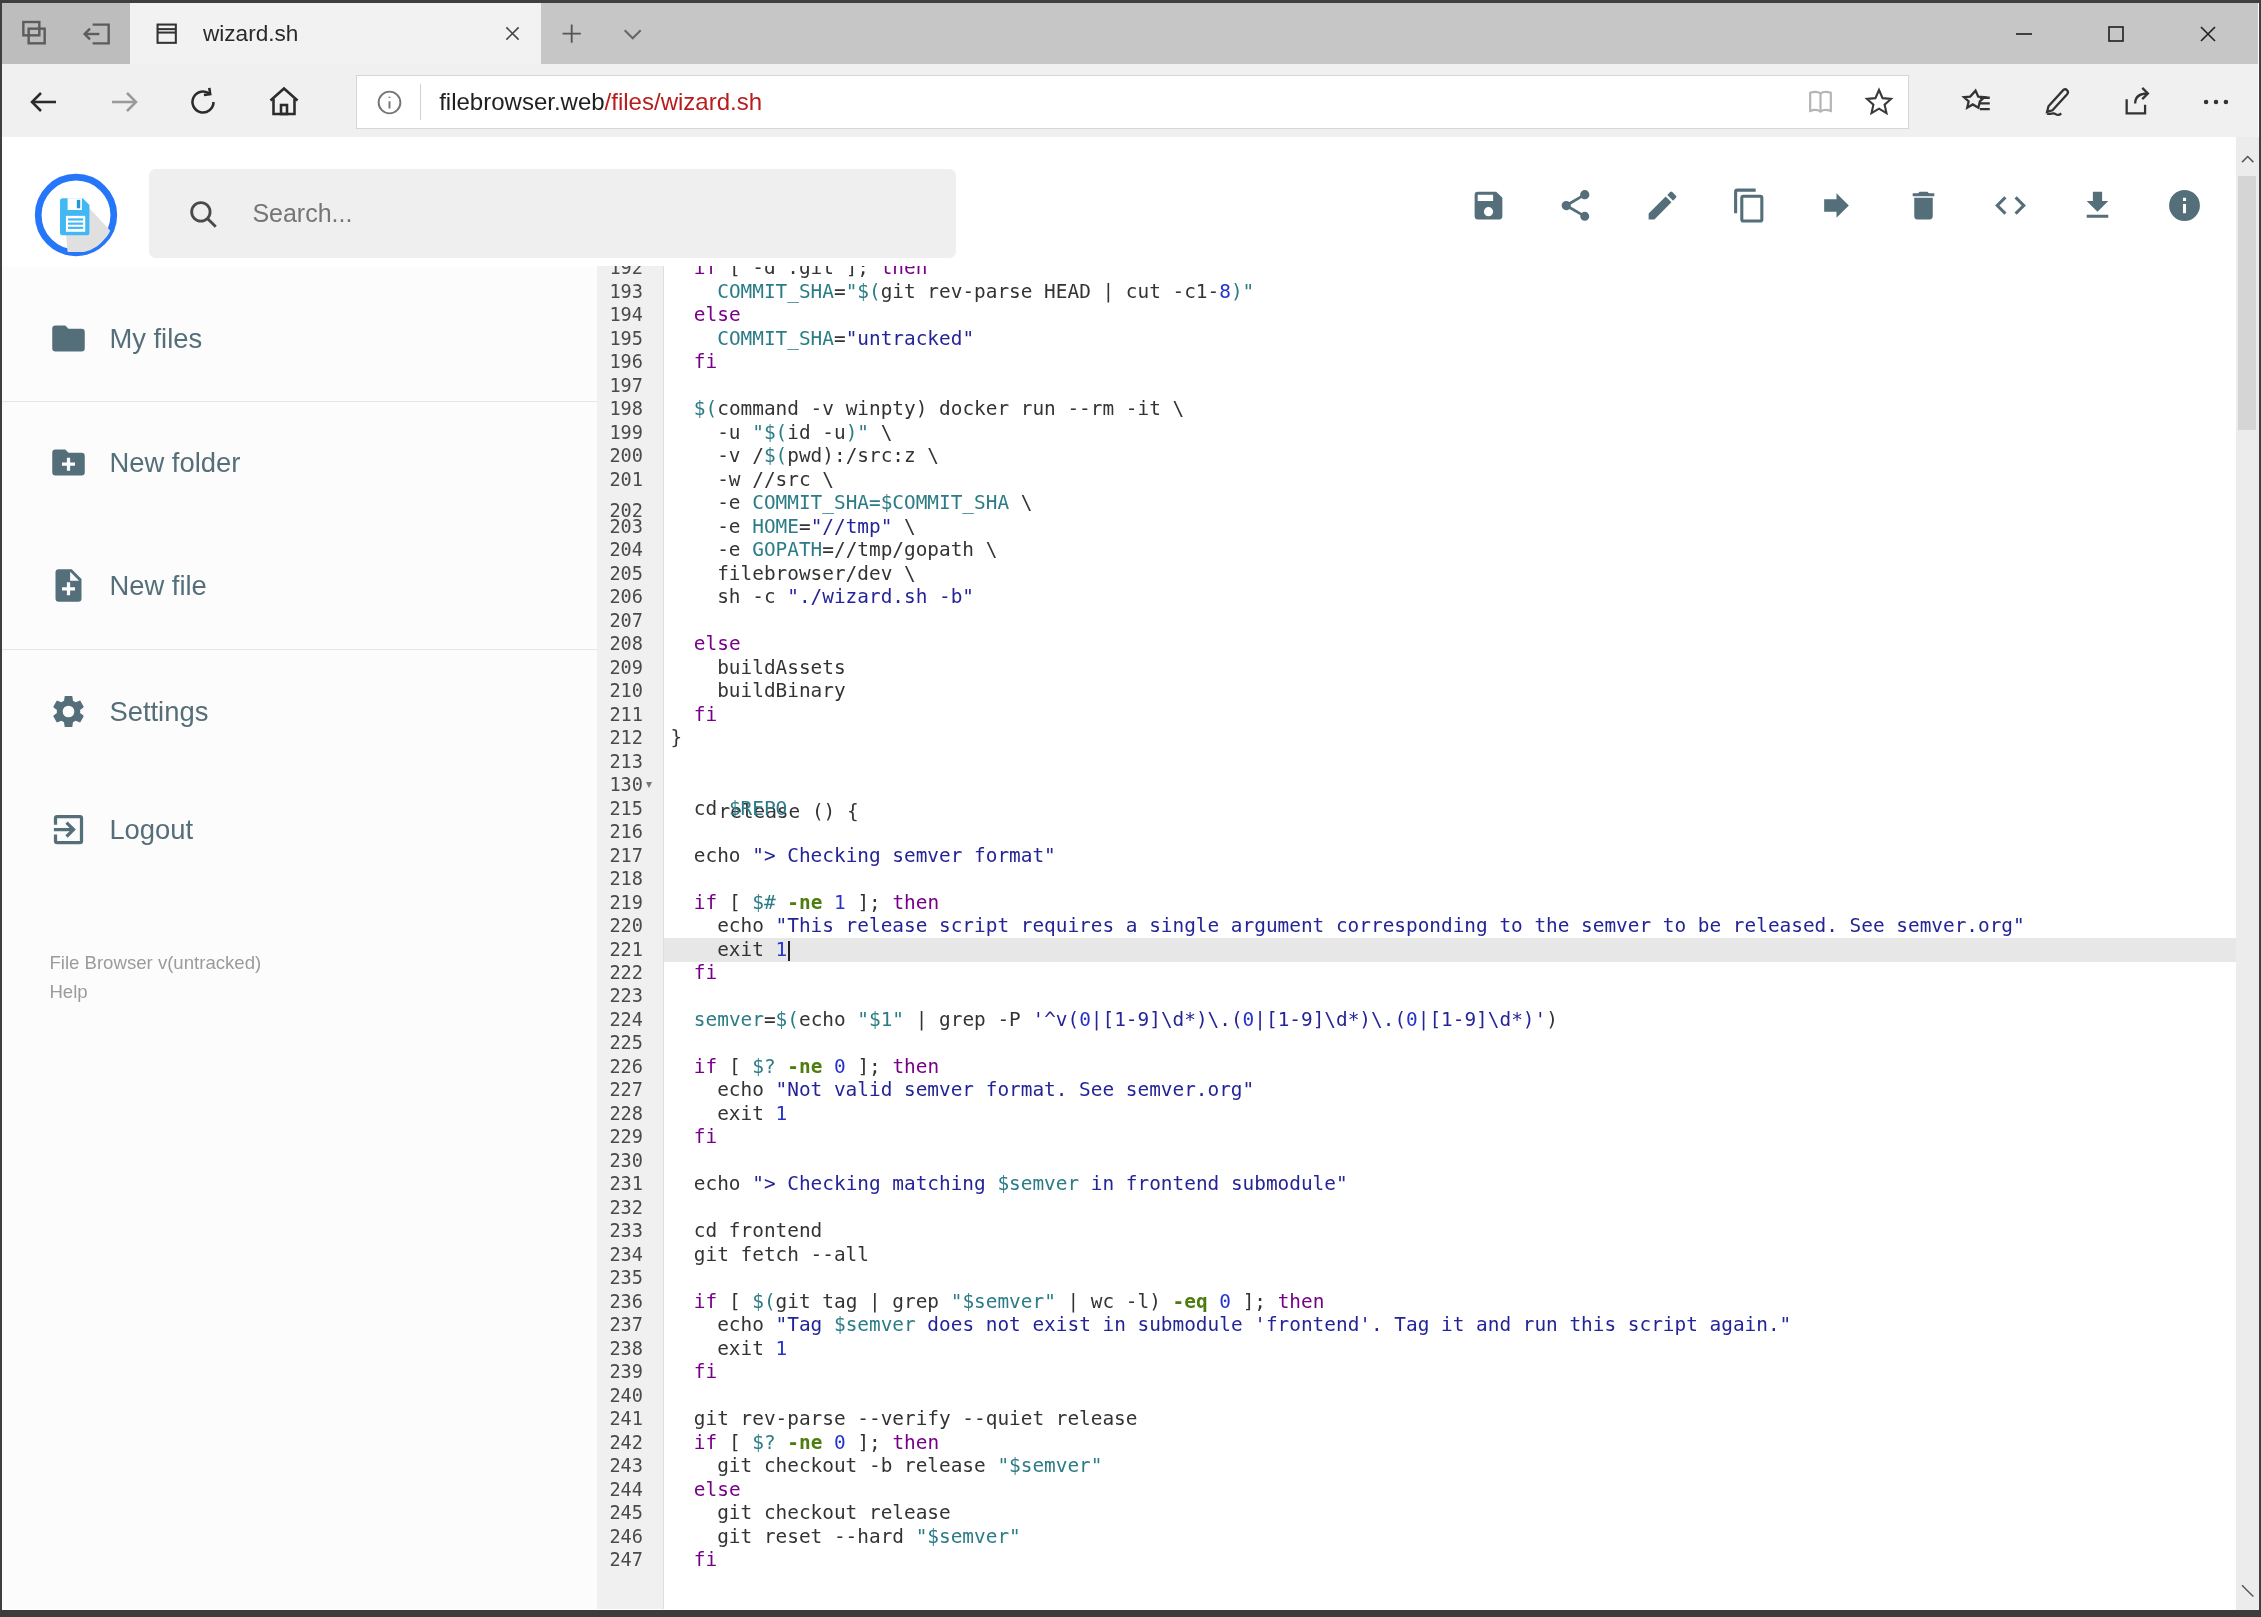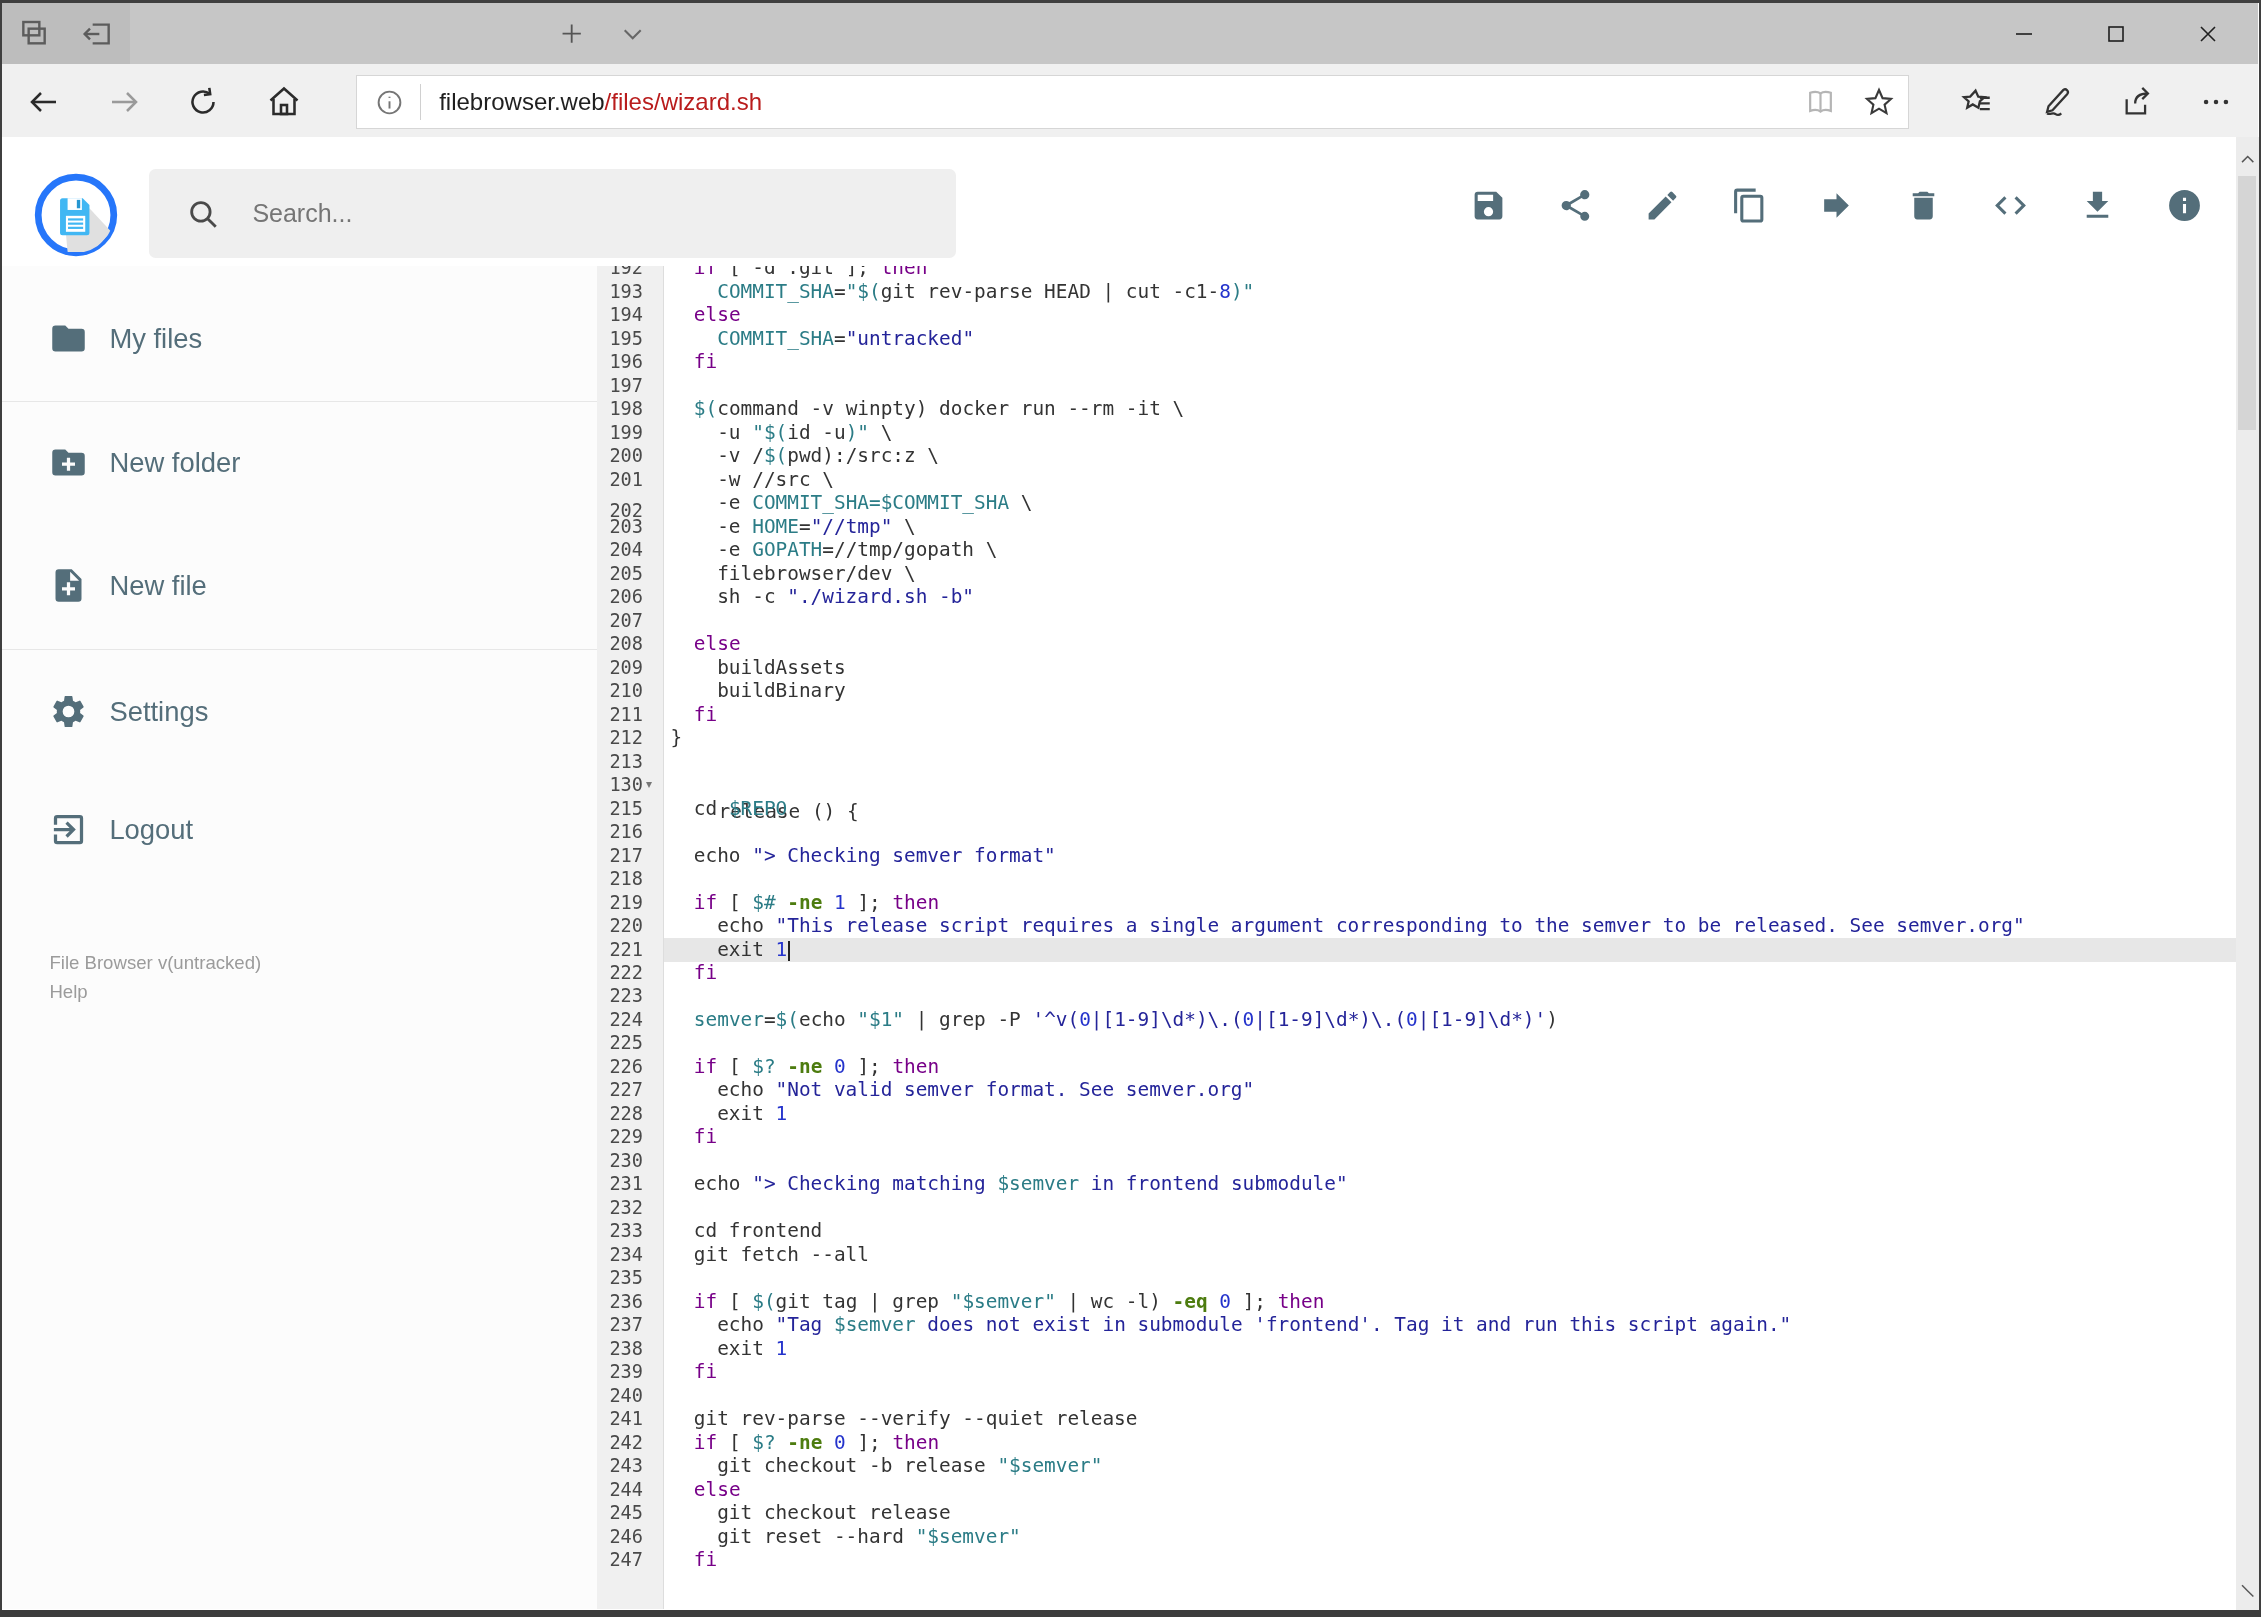--- a/index.html
+++ b/index.html
@@ -85,20 +85,35 @@
         <svg width="32" height="32" viewBox="0 0 24 24" fill="none" stroke="#5c5c5c" stroke-width="1.8">
           <rect x="4" y="3" width="12" height="10"></rect>
             <rect x="8" y="8" width="12" height="11"></rect>
         </svg>
       </span>
       <span>
         <svg width="32" height="32" viewBox="0 0 24 24" fill="none" stroke="#5c5c5c" stroke-width="1.8">
           <path d="M8 5h12v14H8"></path>
             <path d="M13 12H2"></path>
             <path d="M6 8l-4 4 4 4"></path>
+        </svg>
+      </span>
+    </div>
+    <div class="abs tab">
+      <span class="tab-favicon">
+        <svg width="27.4" height="27.4" viewBox="0 0 24 24" fill="none" stroke="#333" stroke-width="1.8">
+          <rect x="4" y="4" width="16" height="16"></rect>
+            <path d="M4 8h16"></path>
+            <path d="M4 11h16"></path>
+        </svg>
+      </span>
+      <span class="tab-title">wizard.sh</span>
+      <span class="tab-close">
+        <svg width="21" height="21" viewBox="0 0 24 24" stroke="#444" stroke-width="1.8">
+          <path d="M5 5l14 14M19 5L5 19"></path>
         </svg>
       </span>
     </div>
     <div class="abs newtab-btn">
       <svg width="27.4" height="27.4" viewBox="0 0 24 24" stroke="#555" stroke-width="1.6">
           <path d="M12 4v16M4 12h16"></path>
         </svg>
     </div>
     <div class="abs tabmenu-btn">
       <svg width="27.4" height="27.4" viewBox="0 0 24 24" fill="none" stroke="#666" stroke-width="1.8">

